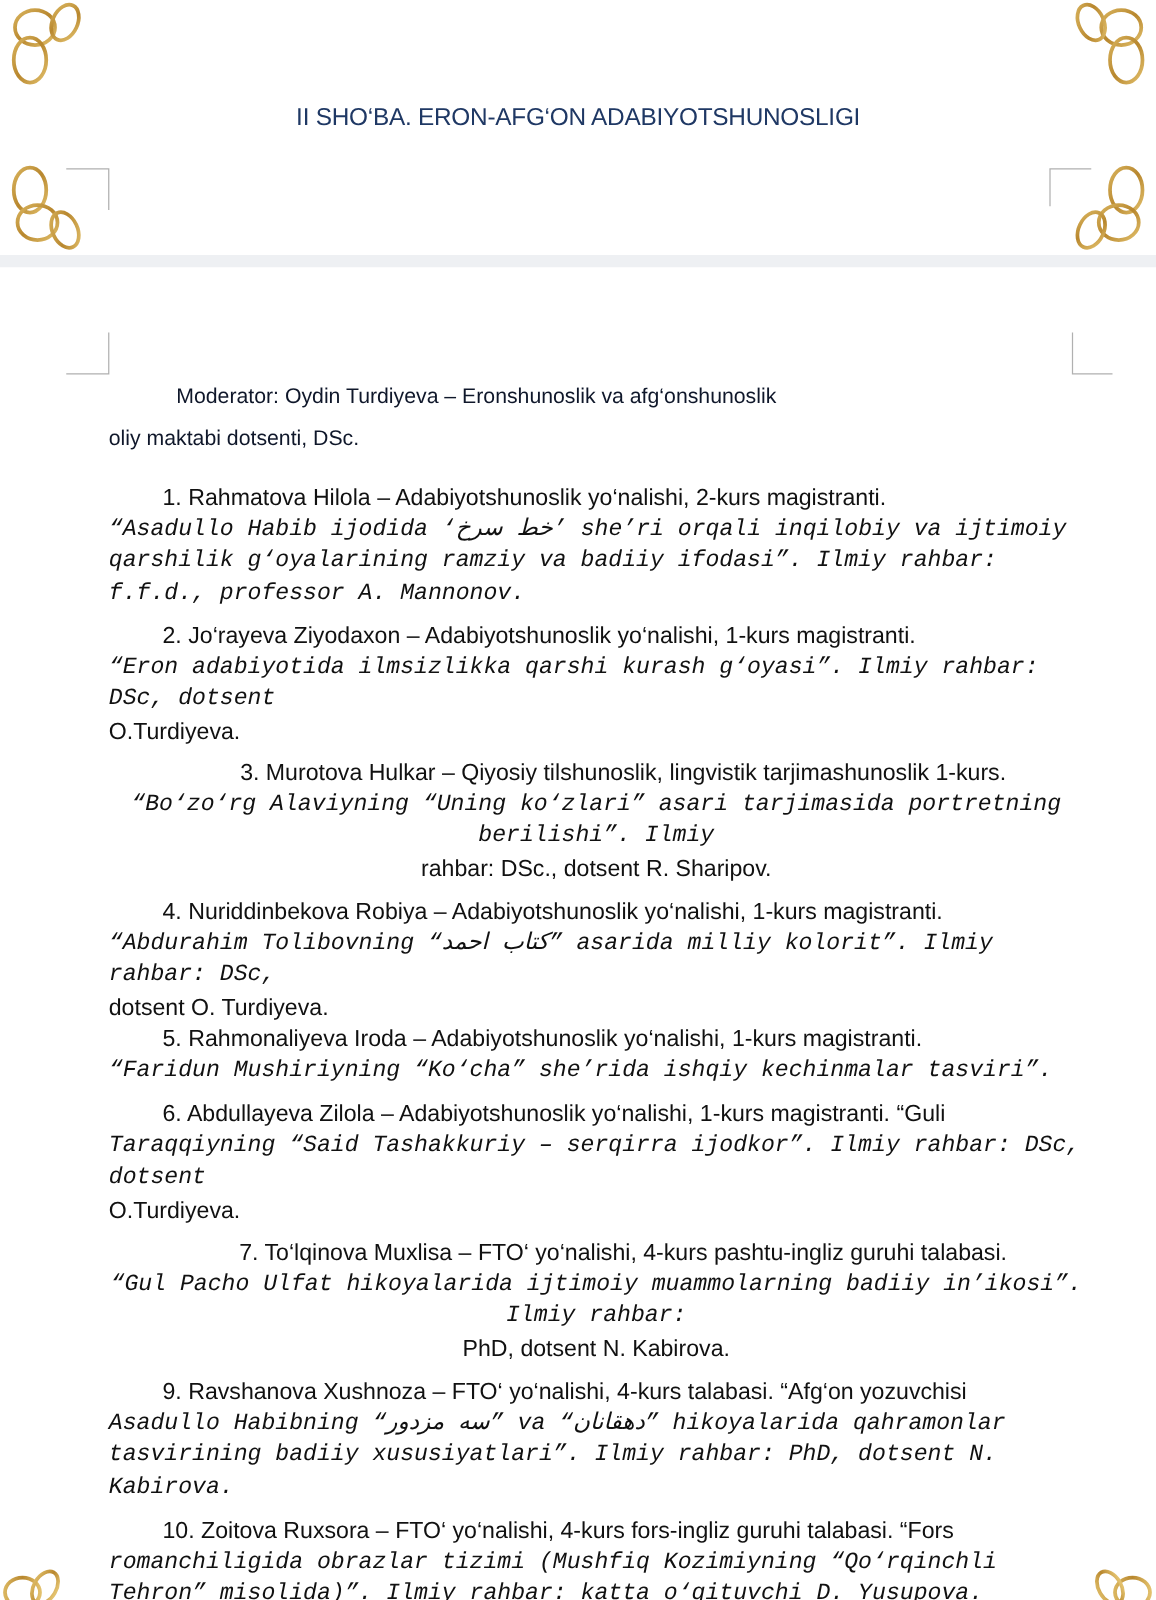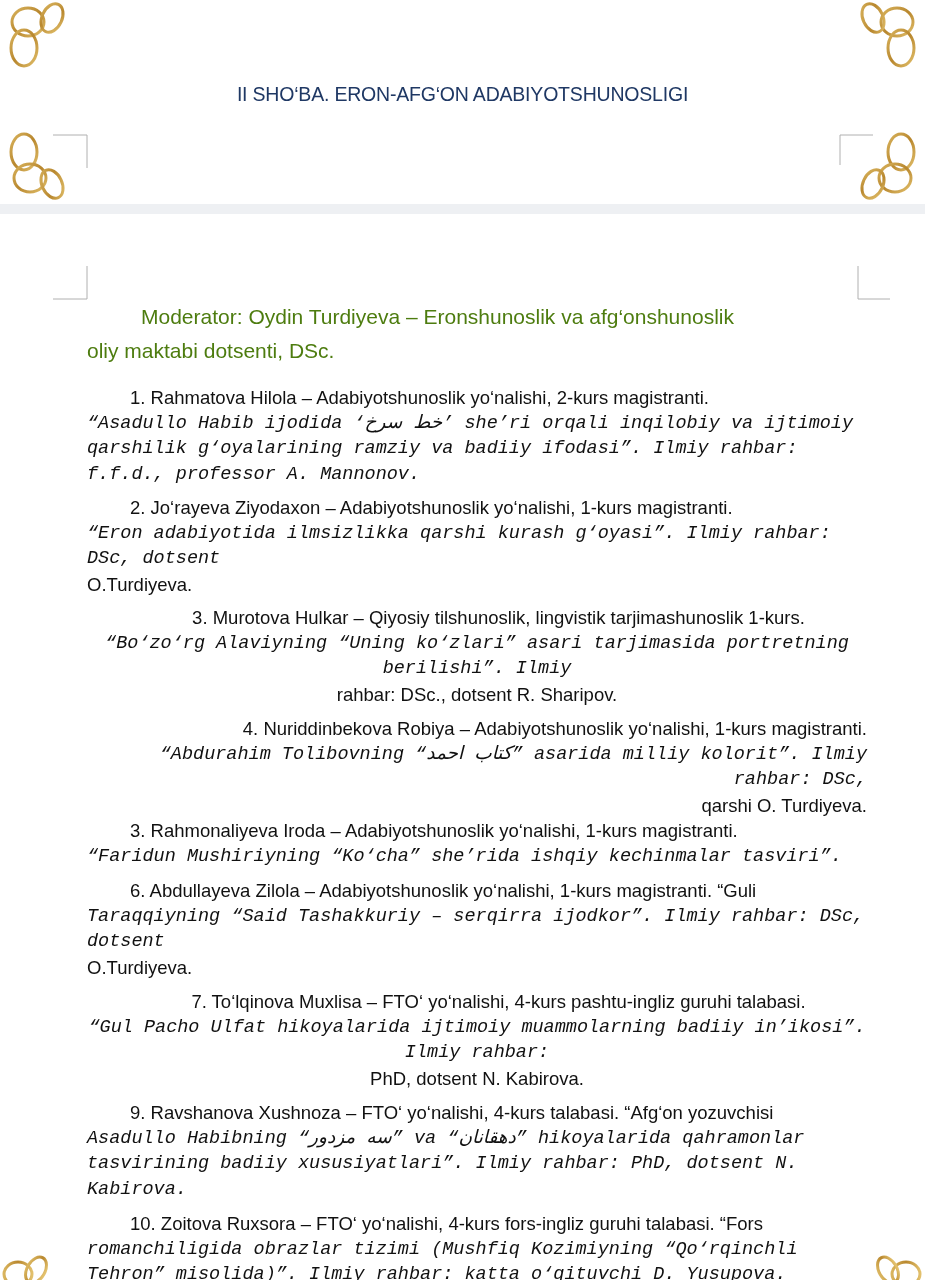--- a/index.html
+++ b/index.html
@@ -5,21 +5,21 @@
   html, body { margin:0; padding:0; }
   body { width:925px; height:1280px; background:#ffffff; position:relative; overflow:hidden;
          font-family:"Liberation Sans", sans-serif; color:#111; }
   .page-top { position:absolute; left:0; top:0; width:880px; height:206px; background:#fff; }
   .gap { position:absolute; left:0; top:204px; width:925px; height:10px; background:#eef0f3; }
   .page-main { position:absolute; left:0; top:214px; width:925px; height:1066px; background:#fff; }
   .frame { position:absolute; left:0; top:0; }
   .title { position:absolute; left:0; width:925px; top:83px; text-align:center;
            font-size:19.5px; color:#1f3864; letter-spacing:-0.2px; }
   .doc { position:absolute; left:87px; top:300px; width:780px; font-size:18.5px; line-height:25.5px; }
-  .moderator { color:#4d7c0f; font-size:21px; line-height:34px; }
+  .moderator { color:#0f172a; font-size:17px; line-height:34px; }
   .moderator .first { display:block; text-indent:54px; }
   .entry { margin-top:0; }
   .entry p { margin:0; }
   .entry .head { text-indent:43px; }
   .it { font-style:italic;font-family:Liberation Mono, monospace; }
 </style>
 </head>
 <body>
 
 <div class="page-top">
@@ -114,27 +114,27 @@
       <div class="entry" style="margin-top: 8px;">
         <p class="head">2. Jo‘rayeva Ziyodaxon – Adabiyotshunoslik yo‘nalishi, 1-kurs magistranti.</p>
         <p class="it">“Eron adabiyotida ilmsizlikka qarshi kurash g‘oyasi”. Ilmiy rahbar: DSc, dotsent</p>
         <p>O.Turdiyeva.</p>
       </div>
       <div class="entry" style="margin-top: 8px; text-align: center;">
         <p class="head">3. Murotova Hulkar – Qiyosiy tilshunoslik, lingvistik tarjimashunoslik 1-kurs.</p>
         <p class="it">“Bo‘zo‘rg Alaviyning “Uning ko‘zlari” asari tarjimasida portretning berilishi”. Ilmiy</p>
         <p>rahbar:  DSc., dotsent R. Sharipov.</p>
       </div>
-      <div class="entry" style="margin-top: 9px; text-align: right;">
+      <div class="entry" style="margin-top: 9px;">
         <p class="head">4. Nuriddinbekova Robiya – Adabiyotshunoslik yo‘nalishi, 1-kurs magistranti.</p>
         <p class="it">“Abdurahim Tolibovning “کتاب احمد” asarida milliy kolorit”. Ilmiy rahbar: DSc,</p>
-        <p>qarshi O. Turdiyeva.</p>
+        <p>dotsent O. Turdiyeva.</p>
       </div>
       <div class="entry" style="margin-top: 0px;">
-        <p class="head">3. Rahmonaliyeva Iroda – Adabiyotshunoslik yo‘nalishi, 1-kurs magistranti.</p>
+        <p class="head">5. Rahmonaliyeva Iroda – Adabiyotshunoslik yo‘nalishi, 1-kurs magistranti.</p>
         <p class="it">“Faridun Mushiriyning “Ko‘cha” she’rida ishqiy kechinmalar tasviri”.</p>
         <p></p>
       </div>
       <div class="entry" style="margin-top: 9px;">
         <p class="head">6. Abdullayeva Zilola – Adabiyotshunoslik yo‘nalishi, 1-kurs magistranti. “Guli</p>
         <p class="it">Taraqqiyning “Said Tashakkuriy – serqirra ijodkor”. Ilmiy rahbar: DSc, dotsent</p>
         <p>O.Turdiyeva.</p>
       </div>
       <div class="entry" style="margin-top: 9px; text-align: center;">
         <p class="head">7. To‘lqinova Muxlisa – FTO‘ yo‘nalishi, 4-kurs  pashtu-ingliz guruhi talabasi.</p>

